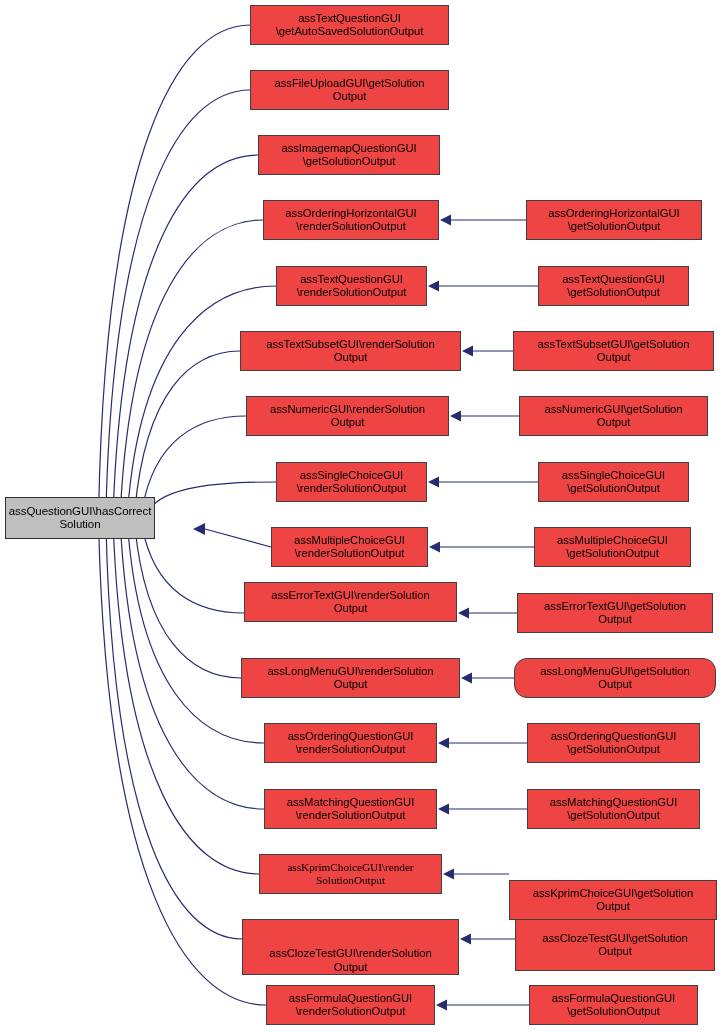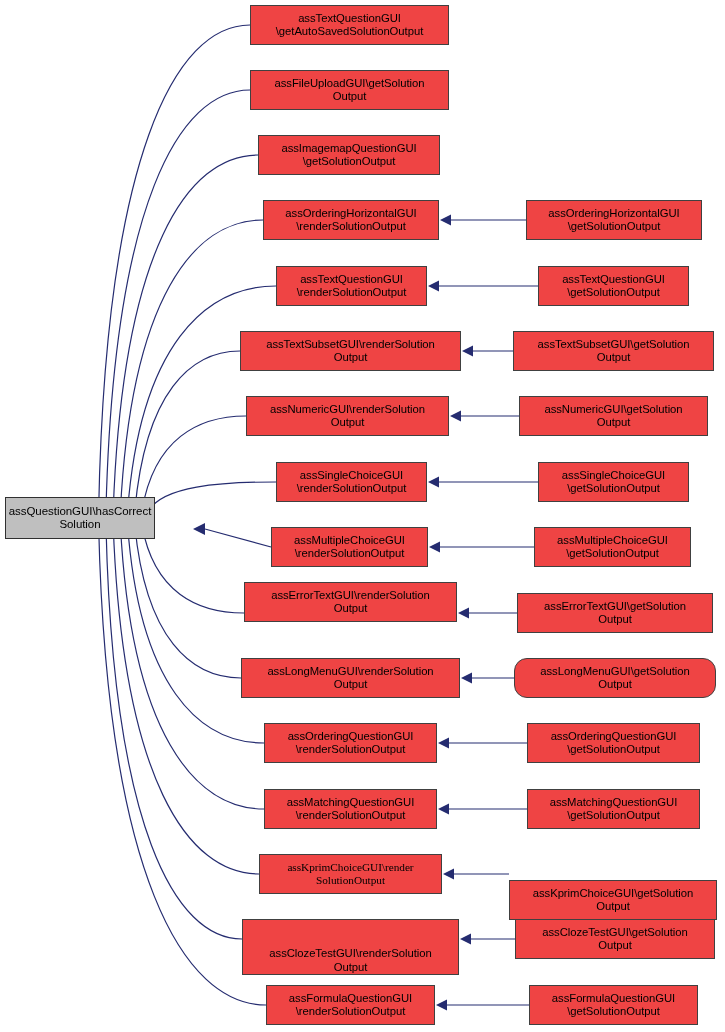--- a/index.html
+++ b/index.html
@@ -158,21 +158,21 @@
       <div class="node" style="left: 264px; top: 789px; width: 173px; height: 40px;"><span>assMatchingQuestionGUI
 \renderSolutionOutput</span></div>
       <div class="node" style="left: 527px; top: 789px; width: 173px; height: 40px;"><span>assMatchingQuestionGUI
 \getSolutionOutput</span></div>
       <div class="node" style="left: 259px; top: 854px; width: 183px; height: 40px; font-family: Liberation Serif, serif;"><span>assKprimChoiceGUI\render
 SolutionOutput</span></div>
       <div class="node" style="left: 509px; top: 854px; width: 208px; height: 40px; margin-top: 26px;"><span>assKprimChoiceGUI\getSolution
 Output</span></div>
       <div class="node" style="left: 242px; top: 919px; width: 217px; height: 56px; align-items: flex-end;"><span>assClozeTestGUI\renderSolution
 Output</span></div>
-      <div class="node" style="left: 515px; top: 919px; width: 200px; height: 40px;"><span>assClozeTestGUI\getSolution
+      <div class="node" style="left: 515px; top: 919px; width: 200px; height: 52px;"><span>assClozeTestGUI\getSolution
 Output</span></div>
       <div class="node" style="left: 266px; top: 985px; width: 169px; height: 40px;"><span>assFormulaQuestionGUI
 \renderSolutionOutput</span></div>
       <div class="node" style="left: 529px; top: 985px; width: 169px; height: 40px;"><span>assFormulaQuestionGUI
 \getSolutionOutput</span></div>
     </div>
 
 </div>
 
 </body></html>

